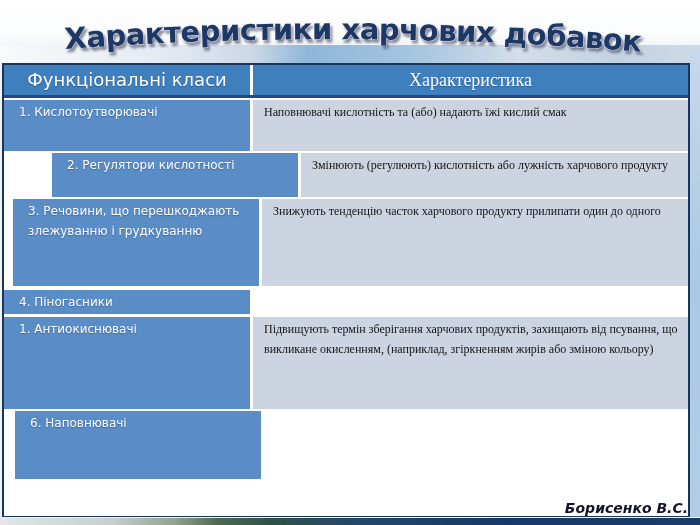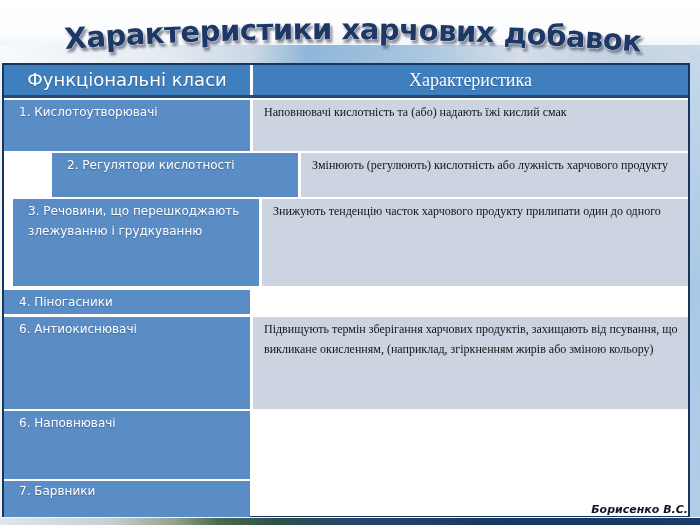--- a/index.html
+++ b/index.html
@@ -31,21 +31,21 @@
     padding:2px 6px 2px 15px;text-shadow:0 1px 1px rgba(20,40,70,0.35);}
   .cell.right{flex:1;background:var(--right-bg,#ccd4e2);color:#141414;
     padding:2px 8px 2px 11px;font-family:Liberation Serif, serif;}
   .header-row{flex:0 0 33px;box-sizing:border-box;border-bottom:3px solid #234a78;}
   .header-row .cell{background:var(--header-bg,#3f7fbe);color:#ffffff;
     display:flex;align-items:center;justify-content:center;
     font-size:18px;padding:0;text-shadow:0 1px 1px rgba(20,40,70,0.4);}
   .row.tight .cell{line-height:17px;}
 
   .author{position:absolute;right:12px;bottom:9px;z-index:5;
-    font-size:11px;font-style:italic;font-weight:bold;color:#14142a;}
+    font-size:14px;font-style:italic;font-weight:bold;color:#14142a;}
   .bottom-strip{position:absolute;left:0;right:0;bottom:0;height:7px;
     background:linear-gradient(90deg,#e2e6e9 0%,#c8cdd0 16%,#93a18d 25%,#4e6a52 31%,#2f4f49 39%,#24456b 52%,#173764 72%,#1a3a68 100%);
     border-top:1px solid #f2f4f6;}
 </style>
 </head>
 <body>
 
 <div class="slide" style="--header-bg: #3f7fbe; --left-bg: #5a8cc6; --right-bg: #ccd4e2; --title-color: #1e3866; --border-color: #17365d;">
   <div class="bg-top"></div>
   <div class="title-band"></div>
@@ -75,26 +75,25 @@
         <div class="cell right">Змінюють (регулюють) кислотність або лужність харчового продукту</div>
       </div>
       <div class="row" style="flex: 0 0 87px; margin-left: 9px;">
         <div class="cell left">3. Речовини, що перешкоджають злежуванню і грудкуванню</div>
         <div class="cell right">Знижують тенденцію часток харчового продукту прилипати один до одного</div>
       </div>
       <div class="row" style="flex: 0 0 27px; align-items: center;">
         <div class="cell left">4. Піногасники</div>
       </div>
       <div class="row" style="flex: 0 0 92px;">
-        <div class="cell left">6. Антиокиснювачі</div>
+        <div class="cell left">1. Антиокиснювачі</div>
         <div class="cell right">Підвищують термін зберігання харчових продуктів, захищають від псування, що викликане окисленням, (наприклад, згіркненням жирів або зміною кольору)</div>
       </div>
-      <div class="row" style="flex: 0 0 68px;">
+      <div class="row" style="flex: 0 0 68px; padding-left: 11px;">
         <div class="cell left">6. Наповнювачі</div>
       </div>
       <div class="row tight" style="flex: 0 0 36px;">
-        <div class="cell left">7. Барвники</div>
       </div>
     </div>
 
   <div class="author">Борисенко В.С.</div>
   <div class="bottom-strip"></div>
 </div>
 
 </body></html>

